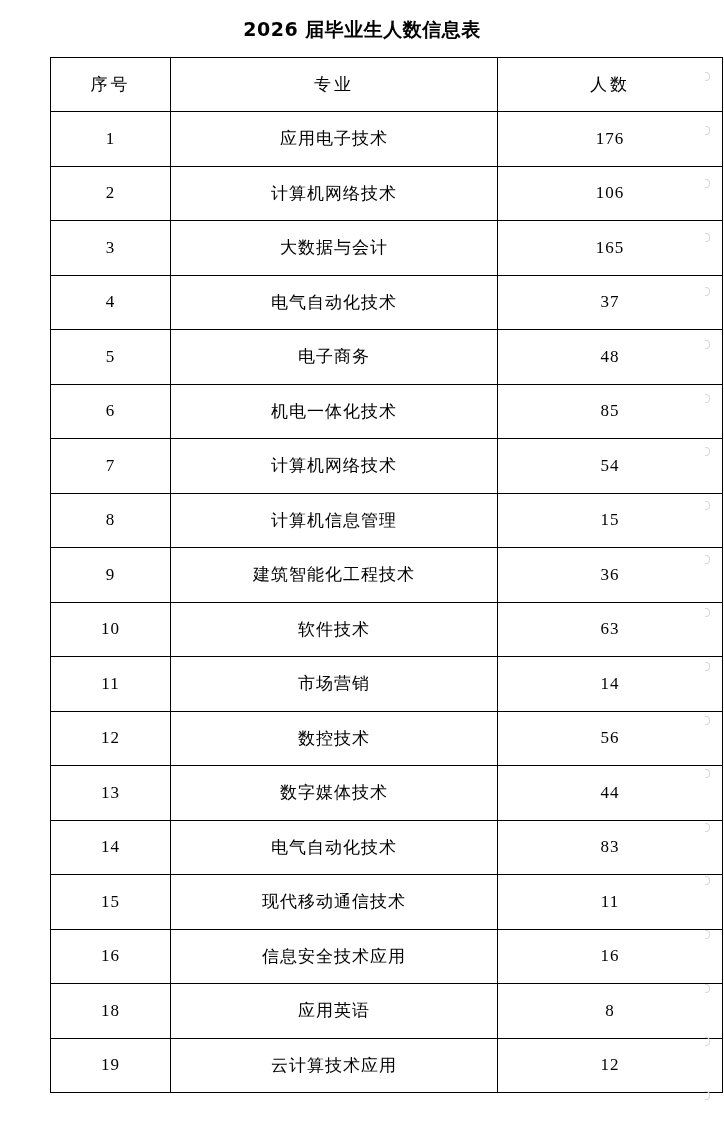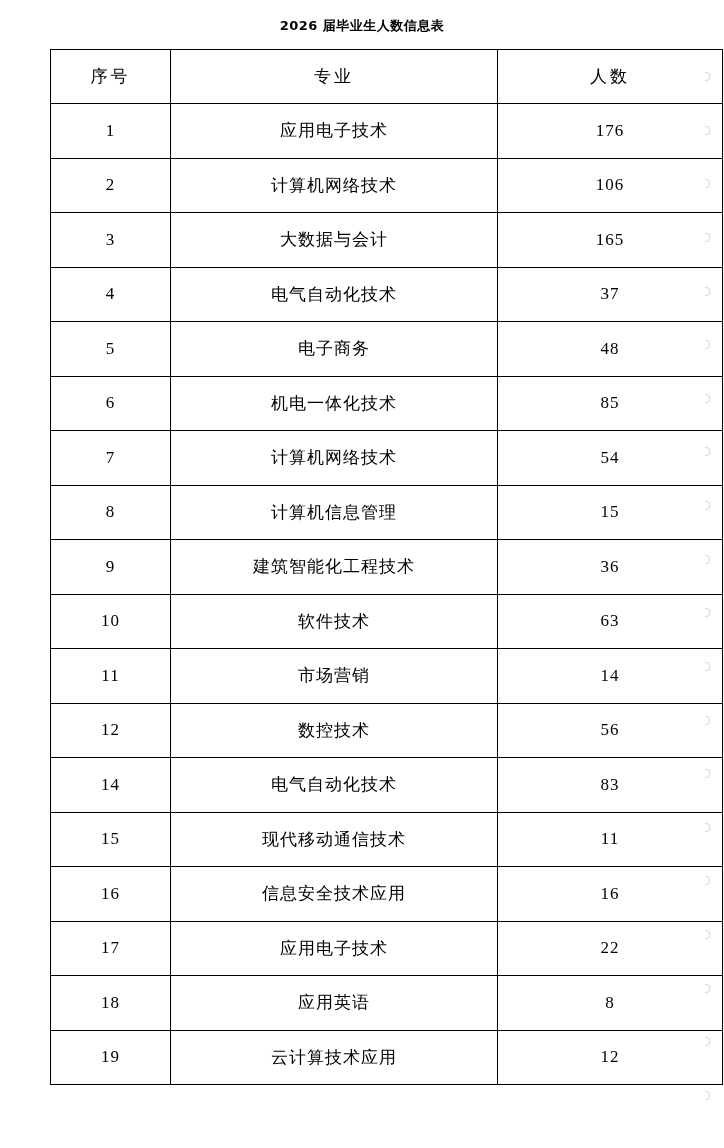--- a/index.html
+++ b/index.html
@@ -17,21 +17,21 @@
   .page {
     position: relative;
     width: 724px;
     height: 1148px;
     box-sizing: border-box;
   }
   .doc-title {
     text-align: center;
     font-family: "DejaVu Sans", "Liberation Sans", sans-serif;
     font-weight: bold;
-    font-size: 13px;
+    font-size: 19px;
     letter-spacing: 0.5px;
     padding-top: 17px;
     padding-bottom: 14px;
     color: #000;
   }
   .table-wrap {
     padding: 0 26px 0 26px;
   }
   table.info-table {
     border-collapse: collapse;
@@ -158,38 +158,38 @@
           <td class="num">11</td>
           <td>市场营销</td>
           <td class="num">14</td>
         </tr>
         <tr>
           <td class="num">12</td>
           <td>数控技术</td>
           <td class="num">56</td>
         </tr>
         <tr>
+          <td class="num">13</td>
+          <td>数字媒体技术</td>
+          <td class="num">44</td>
+        </tr>
+        <tr>
           <td class="num">14</td>
           <td>电气自动化技术</td>
           <td class="num">83</td>
         </tr>
         <tr>
           <td class="num">15</td>
           <td>现代移动通信技术</td>
           <td class="num">11</td>
         </tr>
         <tr>
           <td class="num">16</td>
           <td>信息安全技术应用</td>
           <td class="num">16</td>
-        </tr>
-        <tr>
-          <td class="num">17</td>
-          <td>应用电子技术</td>
-          <td class="num">22</td>
         </tr>
         <tr>
           <td class="num">18</td>
           <td>应用英语</td>
           <td class="num">8</td>
         </tr>
         <tr>
           <td class="num">19</td>
           <td>云计算技术应用</td>
           <td class="num">12</td>

